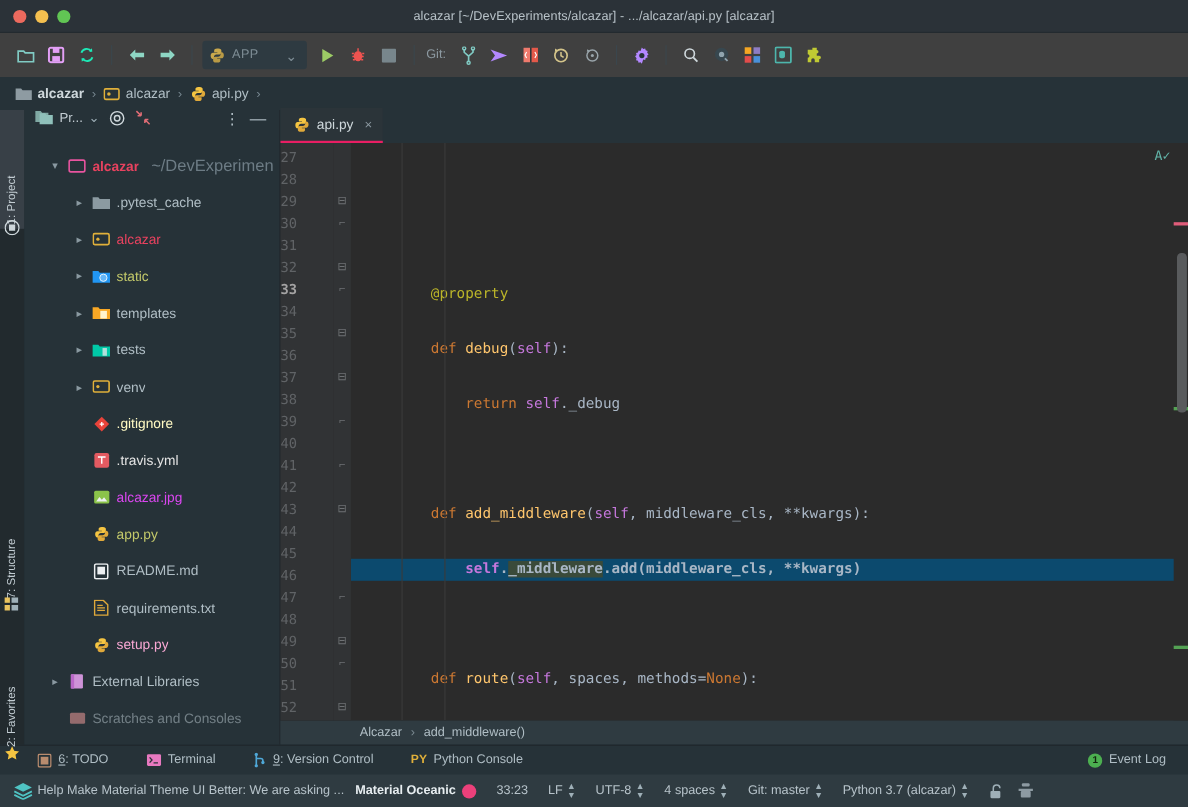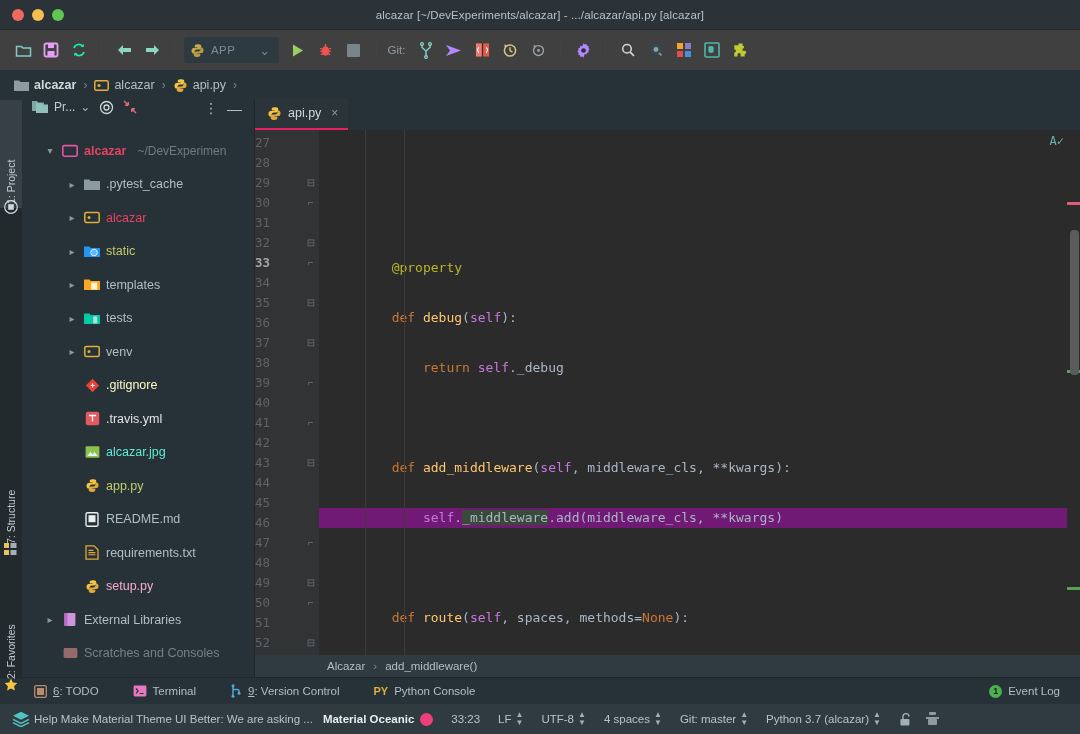--- a/index.html
+++ b/index.html
@@ -118,21 +118,21 @@
     height: 33.5px; gap: 6px;
     white-space: nowrap;
   }
   .arrow {
     width: 12px; font-size: 10px; color: #8a99a1;
     text-align: center; flex: none;
   }
   .arrow.open { color: #8a99a1; }
   .nico { width: 16px; height: 16px; flex: none; display:flex; align-items:center; justify-content:center;}
   .nlabel { overflow: hidden; text-overflow: clip; }
-  .npath { color: #6d7c85; font-size: 12px; margin-left: 5px; }
+  .npath { color: #6d7c85; font-size: 15px; margin-left: 5px; }
 
   
   .editor-col {
     flex: 1 1 auto; min-width: 0;
     display: flex; flex-direction: column;
     background: #263238;
   }
   .tabbar {
     height: 30px; flex: none;
     background: #263238;
@@ -172,21 +172,21 @@
   .fold { height: 20px; line-height: 20px; text-align: center; font-size: 10px; color: #6e7174; }
   .code {
     flex: 1 1 auto; position: relative;
     padding-top: 3px;
     font-family: "DejaVu Sans Mono", monospace;
     font-size: 13px;
     white-space: pre;
     overflow: hidden;
   }
   .cline { height: 20px; line-height: 20px; padding-left: 10px; color: #a9b7c6; }
-  .cline.cur { background: #701a75; }
+  .cline.cur { background: #0c4a6e; font-weight: bold; }
   
   .kw   { color: #cc7832; }
   .fn   { color: #ffc66d; }
   .self { color: #c678dd; }
   .dec  { color: #bbb529; }
   .num  { color: #cc7832; }
   .plain{ color: #a9b7c6; }
   .indent-guide {
     position: absolute; top: 0; bottom: 0; width: 1px; background: #3b3b3b;
   }
@@ -601,21 +601,21 @@
           <span class="nlabel" style="color:#e5e5e5">.travis.yml</span>
         </div>
 
         <div class="node" style="padding-left:62px">
           <span class="nico">
             <svg width="15" height="14" viewBox="0 0 15 14">
                 <rect x=".6" y="1.2" width="13.8" height="11.6" rx="1.4" fill="#8bc34a"></rect>
                 <path d="M2.4 11l3-4.2 2.2 2.6 2-2.4 3 4z" fill="#eceff1"></path>
               </svg>
           </span>
-          <span class="nlabel" style="color:#5eead4">alcazar.jpg</span>
+          <span class="nlabel" style="color:#d946ef">alcazar.jpg</span>
         </div>
 
         <div class="node" style="padding-left:62px">
           <span class="nico">
             <svg width="15" height="15" viewBox="0 0 16 16">
                 <path d="M8 1.2c-2.5 0-3 1-3 2.1v1.5h3.1v.5H3.8c-1.2 0-2.2 1-2.2 3s.9 3 2.1 3h1.1V9.3c0-1.3 1.1-2.4 2.4-2.4h2.9c1 0 1.9-.9 1.9-2V3.3c0-1.1-.8-2.1-2.9-2.1z" fill="#f5c542"></path>
                 <path d="M8 14.8c2.5 0 3-1 3-2.1v-1.5H7.9v-.5h4.3c1.2 0 2.2-1 2.2-3s-.9-3-2.1-3h-1.1v2c0 1.3-1.1 2.4-2.4 2.4H5.9c-1 0-1.9.9-1.9 2v1.6c0 1.1.8 2.1 2.9 2.1z" fill="#e0a93a"></path>
               </svg>
           </span>
           <span class="nlabel" style="color:#c3c96a">app.py</span>

